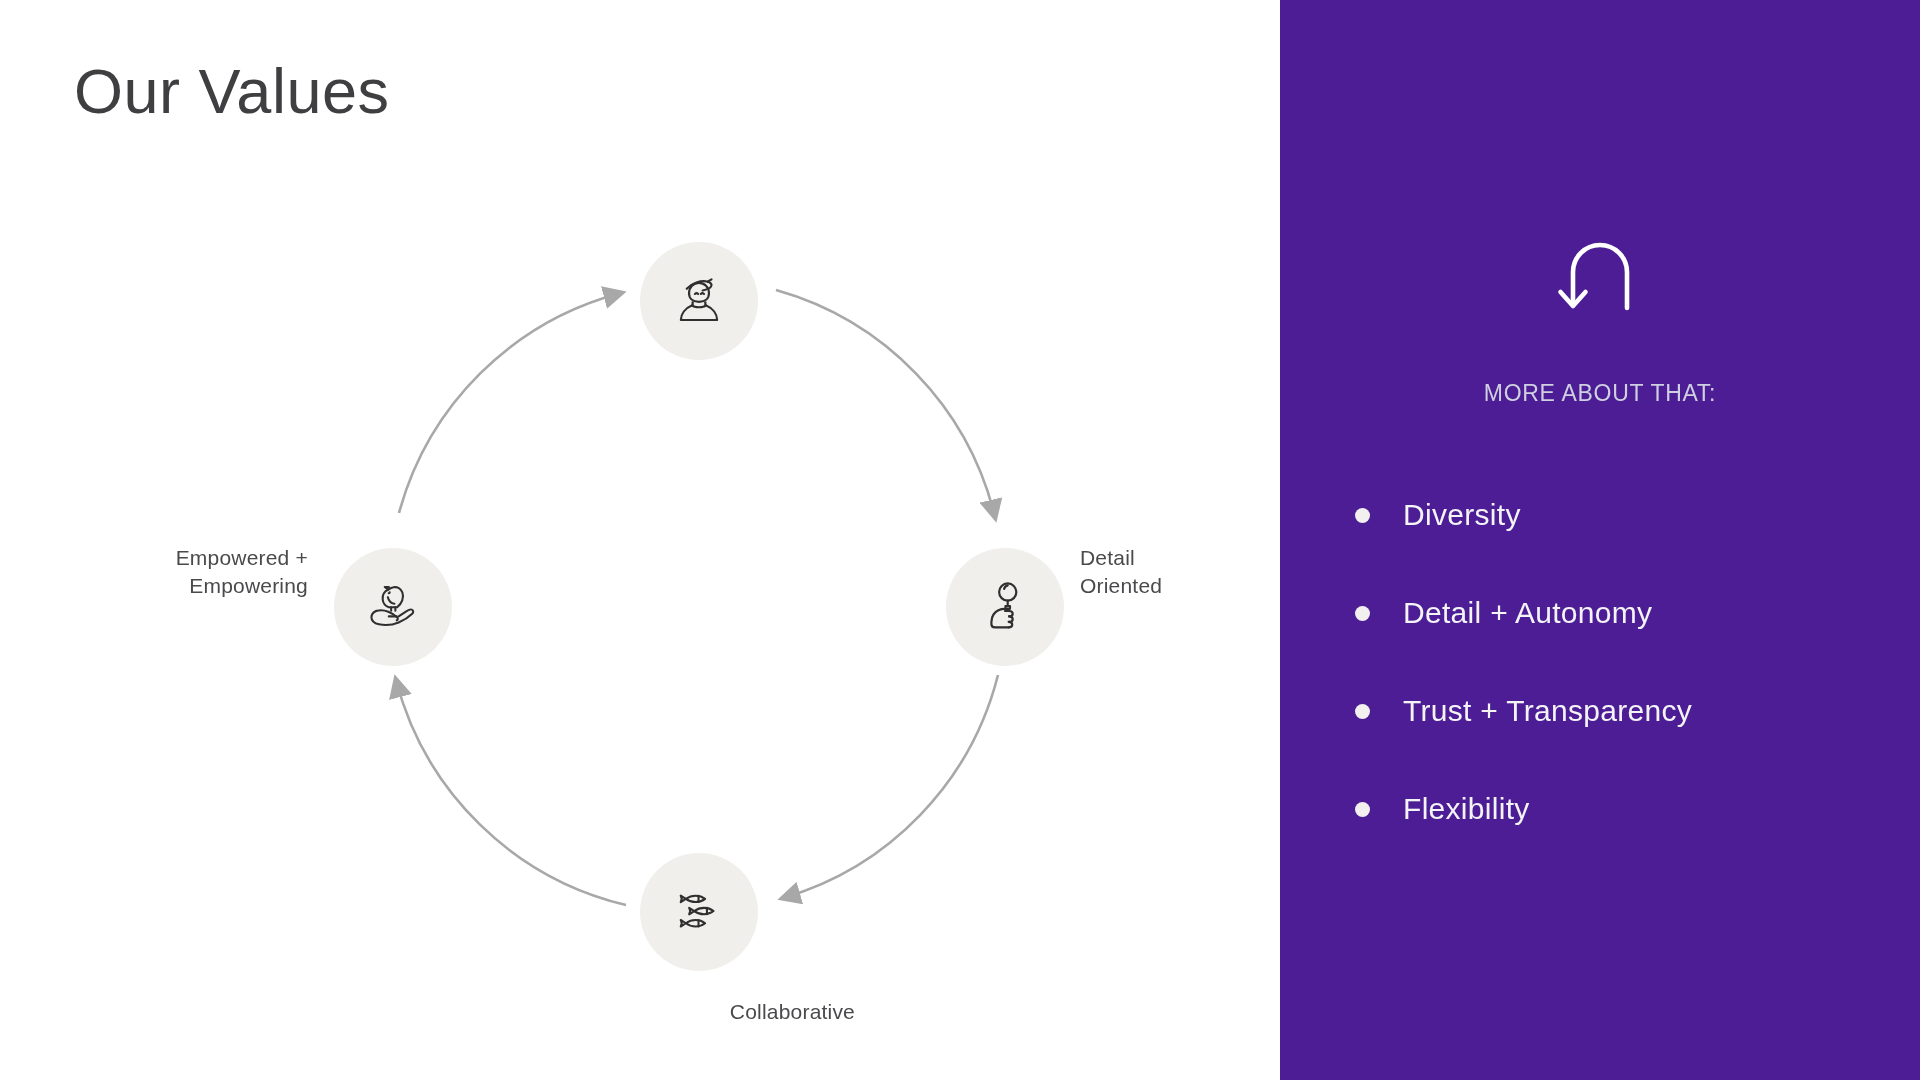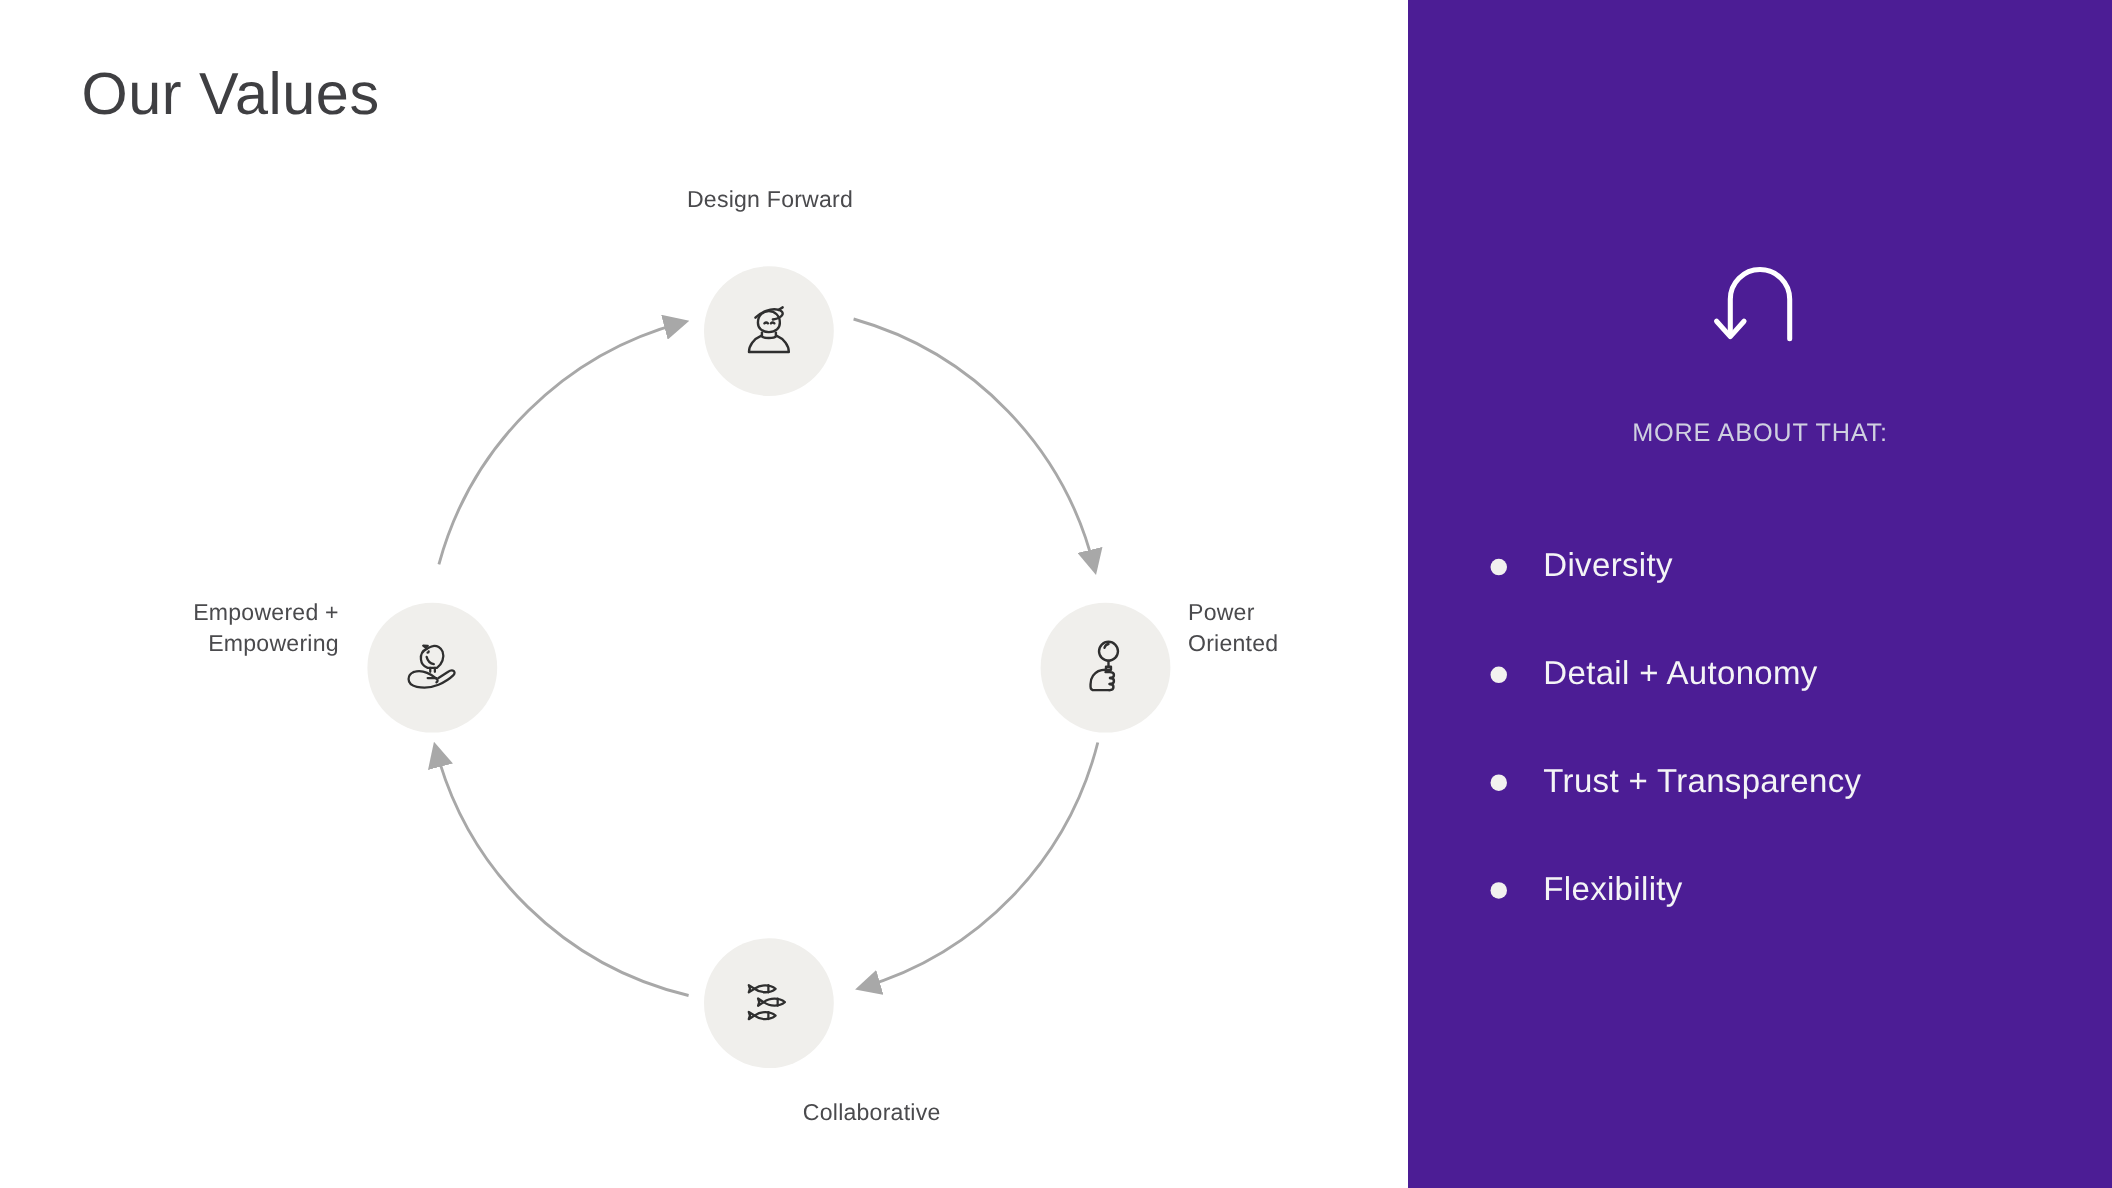--- a/index.html
+++ b/index.html
@@ -20,21 +20,21 @@
     position: absolute;
     left: 0; top: 0;
     width: 1920px; height: 1080px;
     background: #ffffff;
   }
 
   #page-title {
     position: absolute;
     left: 74px;
     top: 55px;
-    font-size: 54px;
+    font-size: 63px;
     font-weight: 300;
     letter-spacing: 0.5px;
     color: #3f3f42;
     white-space: nowrap;
   }
 
   
   #cycle-diagram {
     position: absolute;
     left: 60px;
@@ -177,37 +177,36 @@
           <path d="M41.5 10.8 L45.8 8.2"></path>
           <path d="M27.5 24.2 C28.6 23.2 30 23.2 31 24.2"></path>
           <path d="M34 24.2 C35 23.2 36.4 23.2 37.5 24.2"></path>
           <path d="M25 33.5 L25 36.5"></path>
           <path d="M39 33.5 L39 36.5"></path>
           <path d="M24.5 36.6 C16.5 40 12 46.5 12 53 L52 53 C52 46.5 47.5 40 39.5 36.6"></path>
           <path d="M24.6 37 C27 39.5 37 39.5 39.4 37"></path>
         </svg>
       </span>
     </div>
-    <div class="node-label" id="label-design">Design Forward</div>
 
     <div class="node" id="node-detail">
       <span>
         <svg width="58" height="58" viewBox="0 0 64 64" fill="none" stroke="#2f2f2f" stroke-width="2.4" stroke-linecap="round" stroke-linejoin="round">
           <circle cx="35" cy="15.5" r="9.5"></circle>
           <path d="M31 12 C31.5 10 33 8.6 35 8.2"></path>
           <path d="M35 25 L35 31"></path>
           <path d="M32.5 31 L37.5 31 L37.5 34 L32.5 34 Z"></path>
           <path d="M32 34 C27 34 22 36.5 19.5 40 C17.8 42.4 17 45.5 17 48.5 L17 51 C17 53.2 18.6 54.5 21 54.5 L36 54.5"></path>
           <path d="M36 54.5 C38.4 54.5 40 53.2 40 51.4 C40 49.6 38.4 48.4 36 48.4"></path>
           <path d="M36.5 48.4 C38.9 48.4 40.5 47.2 40.5 45.4 C40.5 43.6 38.9 42.4 36.5 42.4"></path>
           <path d="M36.5 42.4 C38.9 42.4 40.5 41.2 40.5 39.4 C40.5 37.6 38.9 36.4 36.5 36.4 L32 36.4"></path>
         </svg>
       </span>
     </div>
-    <div class="node-label" id="label-detail">Power
+    <div class="node-label" id="label-detail">Detail
 Oriented</div>
 
     <div class="node" id="node-collaborative">
       <span>
         <svg width="60" height="60" viewBox="0 0 64 64" fill="none" stroke="#2f2f2f" stroke-width="2.2" stroke-linecap="round" stroke-linejoin="round">
           <g>
             <path d="M18 18 C24 13.5 33 13.5 38.5 18 C33 22.5 24 22.5 18 18 Z"></path>
             <path d="M18 18 L12.5 14.5 L13.6 18 L12.5 21.5 Z"></path>
             <path d="M31.5 14.6 L31.5 21.4"></path>
           </g>

